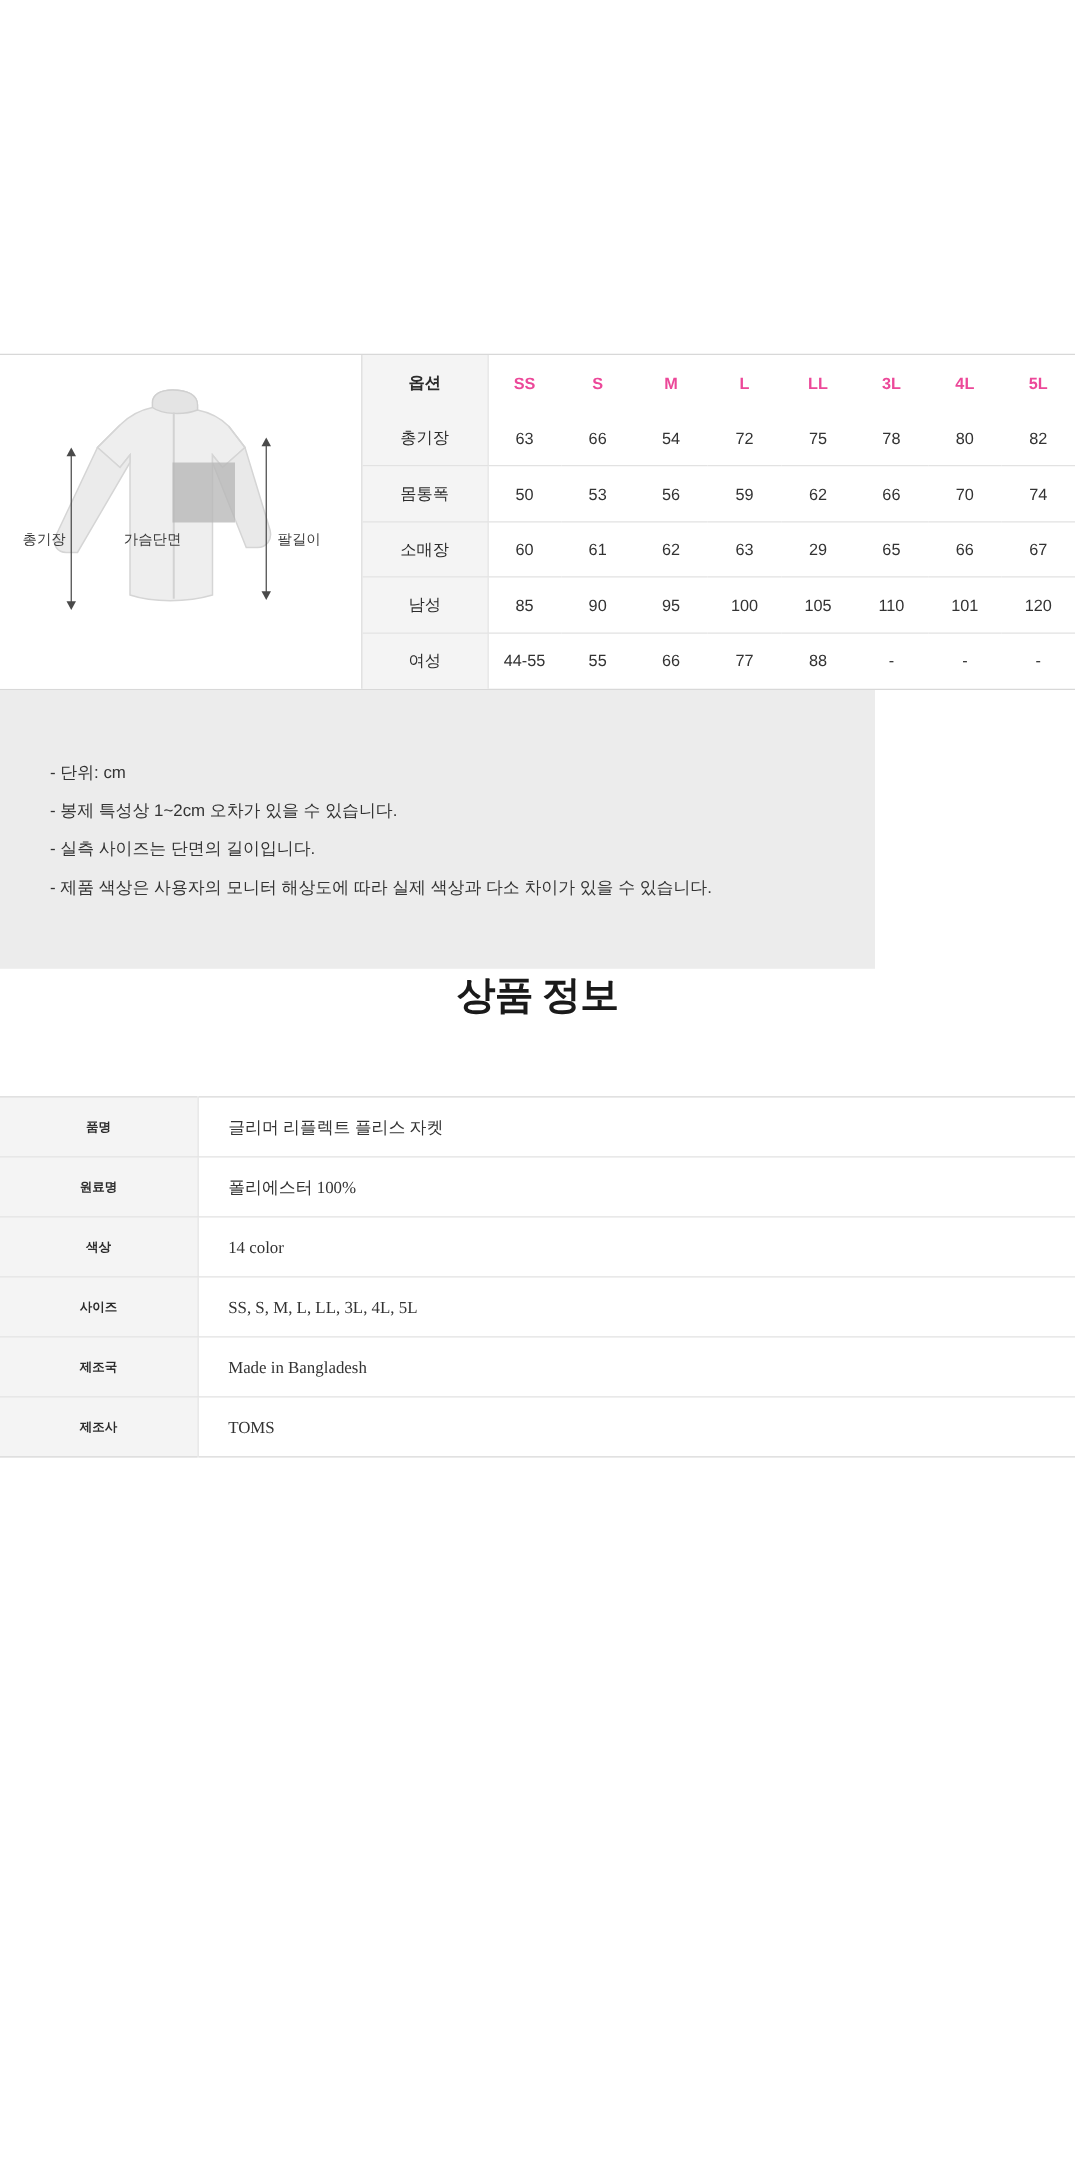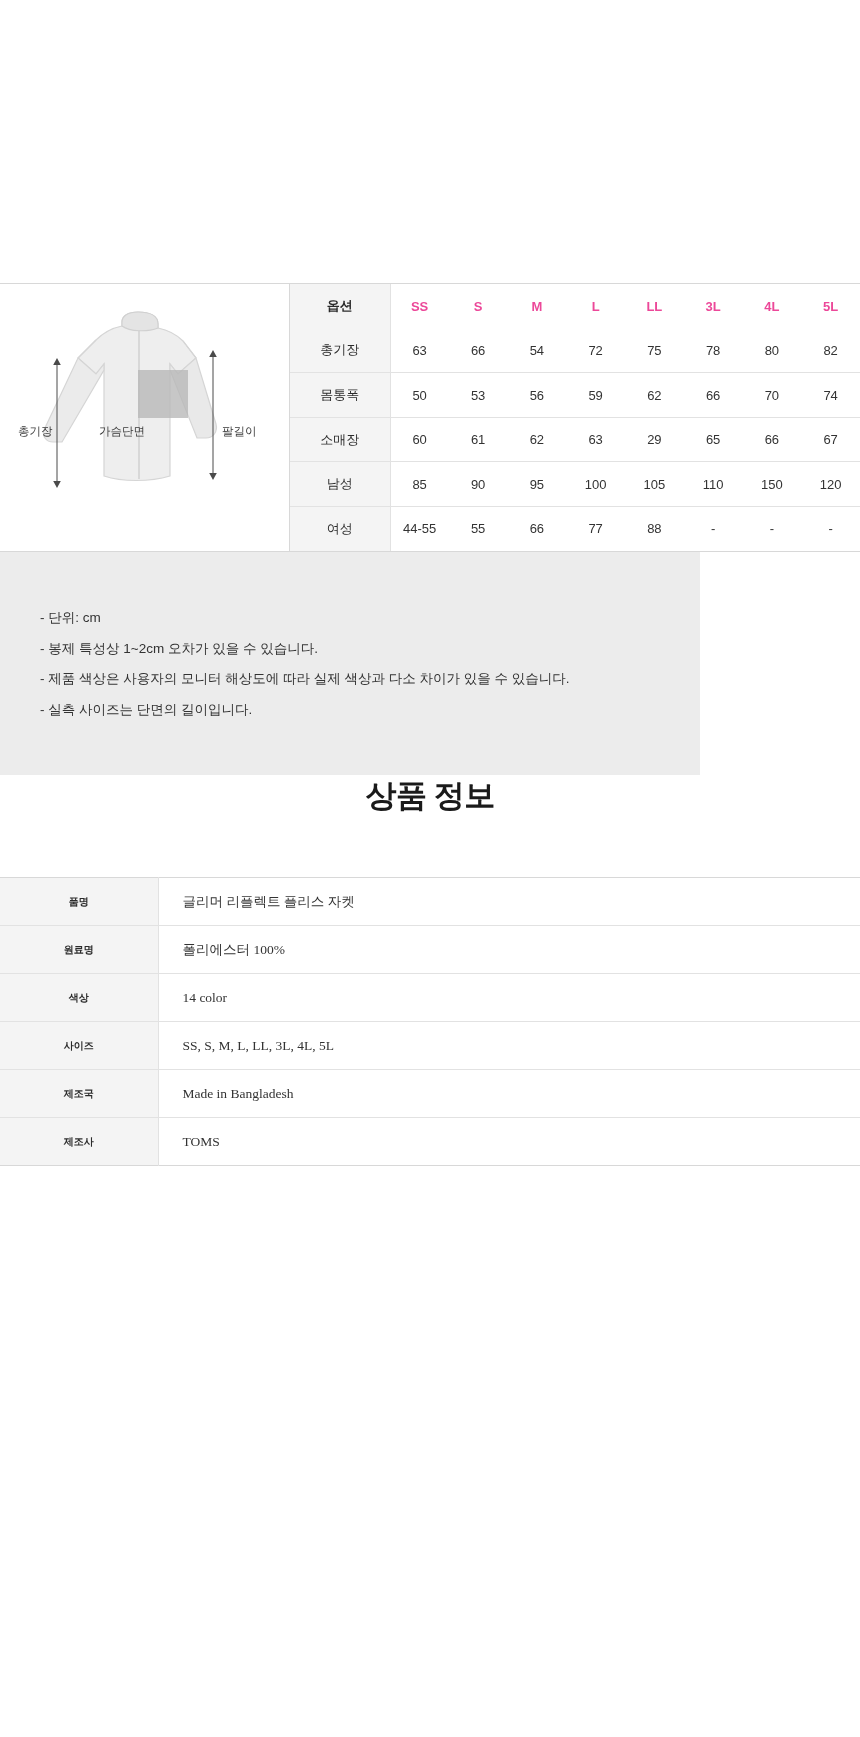--- a/index.html
+++ b/index.html
@@ -242,21 +242,21 @@
             <td class="val">67</td>
           </tr>
           <tr>
             <th class="rowhead">남성</th>
             <td class="val">85</td>
             <td class="val">90</td>
             <td class="val">95</td>
             <td class="val">100</td>
             <td class="val">105</td>
             <td class="val">110</td>
-            <td class="val">150</td>
+            <td class="val">101</td>
             <td class="val">120</td>
           </tr>
           <tr>
             <th class="rowhead">여성</th>
             <td class="val">44-55</td>
             <td class="val">55</td>
             <td class="val">66</td>
             <td class="val">77</td>
             <td class="val">88</td>
             <td class="val">-</td>
@@ -264,22 +264,22 @@
             <td class="val">-</td>
           </tr>
         </tbody>
       </table>
     </div>
   </section>
 
   <section class="notes">
     <p>- 단위: cm</p>
     <p>- 봉제 특성상 1~2cm 오차가 있을 수 있습니다.</p>
+    <p>- 실측 사이즈는 단면의 길이입니다.</p>
     <p>- 제품 색상은 사용자의 모니터 해상도에 따라 실제 색상과 다소 차이가 있을 수 있습니다.</p>
-    <p>- 실측 사이즈는 단면의 길이입니다.</p>
   </section>
 
   <section class="product-info-section">
     <h2 class="section-title">상품 정보</h2>
 
     <table class="info-table">
       <tbody>
         <tr>
           <th>품명</th>
           <td>글리머 리플렉트 플리스 자켓</td>

